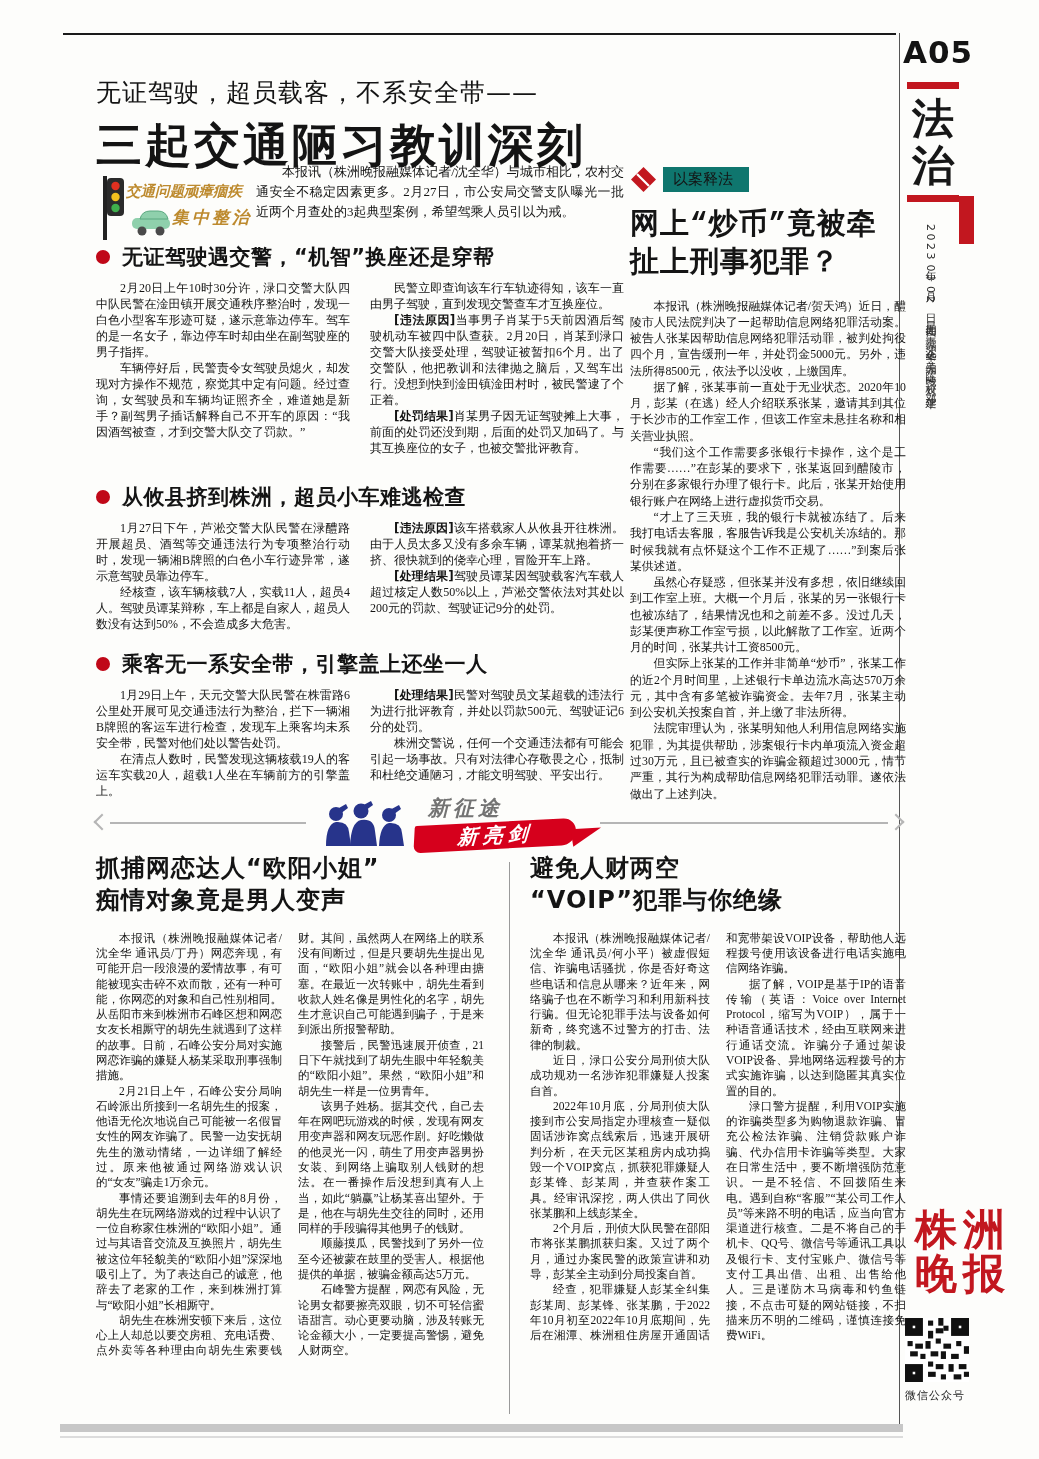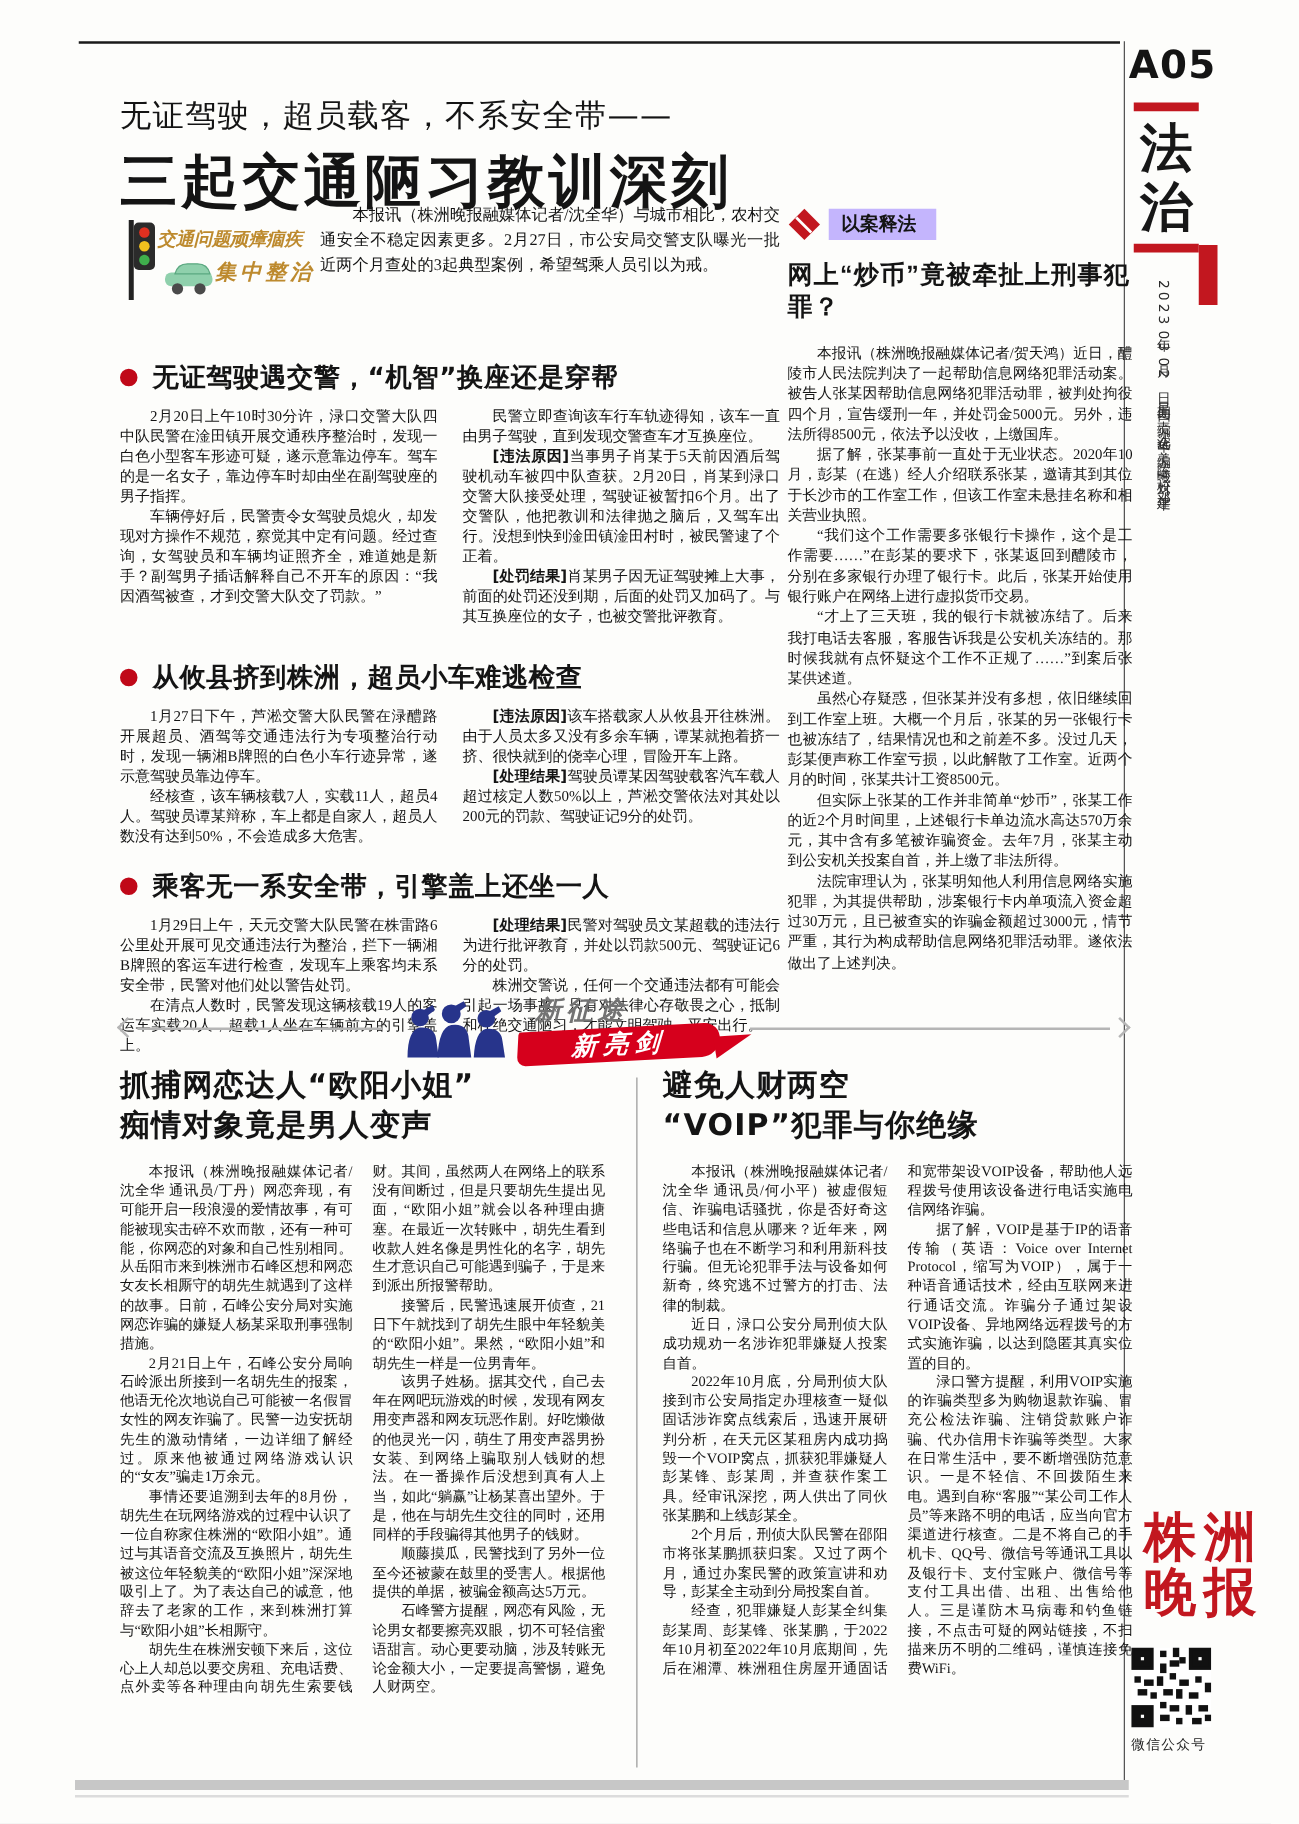--- a/index.html
+++ b/index.html
@@ -20,35 +20,35 @@
   
   .badge { position:absolute; left:96px; top:170px; width:158px; height:76px; }
   .badge svg { position:absolute; left:0; top:0; }
   .badge-l1 { position:absolute; left:30px; top:12px; font-family:"DejaVu Sans",sans-serif; font-weight:bold; font-style:italic; font-size:14.5px; color:#bd8a2e; white-space:nowrap;text-align:center; }
   .badge-l2 { position:absolute; left:76px; top:36px; font-family:"DejaVu Sans",sans-serif; font-weight:bold; font-style:italic; font-size:17px; letter-spacing:3px; color:#bd8a2e; white-space:nowrap; }
 
   .intro { position:absolute; left:256px; top:162px; width:368px; font-size:13px; line-height:1.52; text-align:justify; text-indent:2em; }
 
   
   .case { position:absolute; left:96px; width:528px; }
-  .case-head { display:flex; align-items:center; gap:12px; margin-bottom:10px;margin-top:45px; }
+  .case-head { display:flex; align-items:center; gap:12px; margin-bottom:10px; }
   .donut { width:10px; height:10px; border:7px solid #c00818; border-radius:50%; background:#fff; flex:0 0 auto; }
   .case-title { font-family:"DejaVu Sans","Liberation Sans",sans-serif; font-weight:bold; font-size:21px; letter-spacing:0.5px; }
   .case-body { column-count:2; column-gap:20px; font-size:12px; line-height:1.33; text-align:justify; overflow:hidden; }
   .case-body .para { text-indent:2em; }
   .case-body .para b, .rt-body .para b { font-family:"DejaVu Sans",sans-serif; font-weight:bold; }
   #case1 { top:243px; } #case1 .case-body { height:206px; }
   #case2 { top:483px; } #case2 .case-body { height:138px; }
   #case3 { top:650px; } #case3 .case-body { height:130px; }
 
   
   .right-article { position:absolute; left:630px; top:166px; width:276px; }
   .tag-row { display:flex; align-items:center; gap:6px; margin-bottom:14px; }
-  .tag-bar { background:#c4b5fd; padding:3px 16px 3px 10px; font-family:"DejaVu Sans",sans-serif; font-weight:bold; font-size:15px; }
-  .rt-title { font-family:Liberation Sans, sans-serif; font-weight:900; font-size:20px; line-height:1.32; letter-spacing:1px; margin-bottom:14px; }
+  .tag-bar { background:#0f766e; padding:3px 16px 3px 10px; font-family:"DejaVu Sans",sans-serif; font-weight:normal; font-size:15px; }
+  .rt-title { font-family:Liberation Mono, monospace; font-weight:900; font-size:29px; line-height:1.32; letter-spacing:1px; margin-bottom:14px; }
   .rt-body { font-size:11.8px; line-height:1.38; text-align:justify; height:540px; overflow:hidden; }
   .rt-body .para { text-indent:2em; }
 
   
   .zig { position:absolute; height:2px; background:#b5b5b5; top:822px; }
   .zig-l { left:110px; width:196px; }
   .zig-r { left:600px; width:288px; }
   .chev { position:absolute; width:12px; height:12px; border-left:2px solid #b5b5b5; border-bottom:2px solid #b5b5b5; top:816px; }
   .chev-l { left:96px; transform:rotate(45deg); }
   .chev-r { left:890px; transform:rotate(225deg); }

